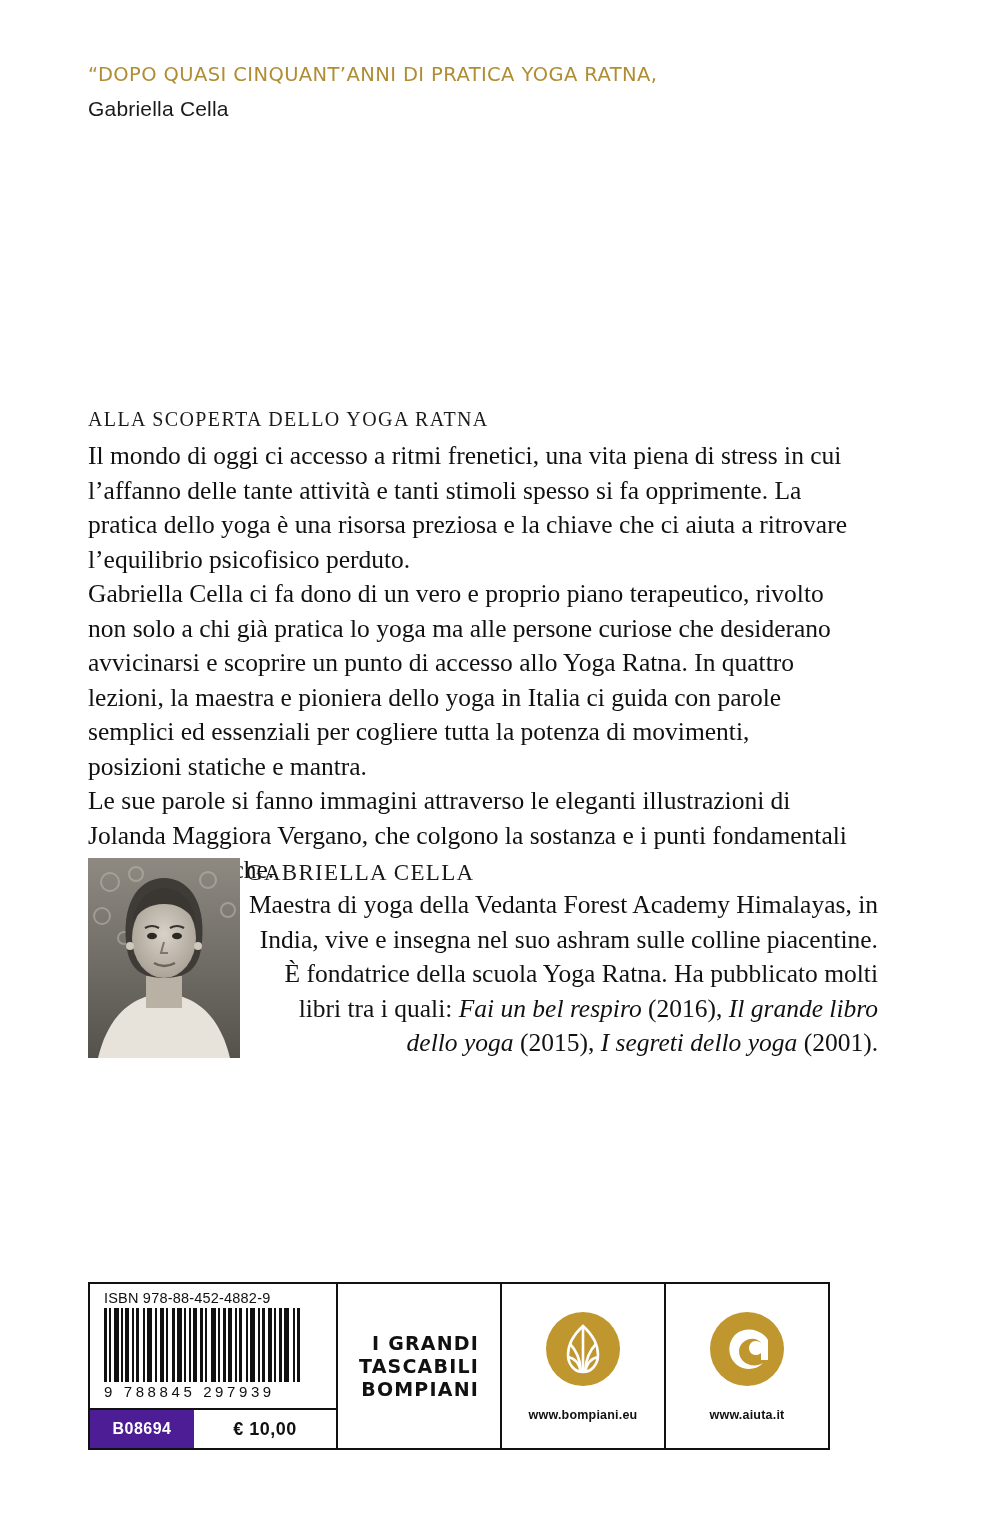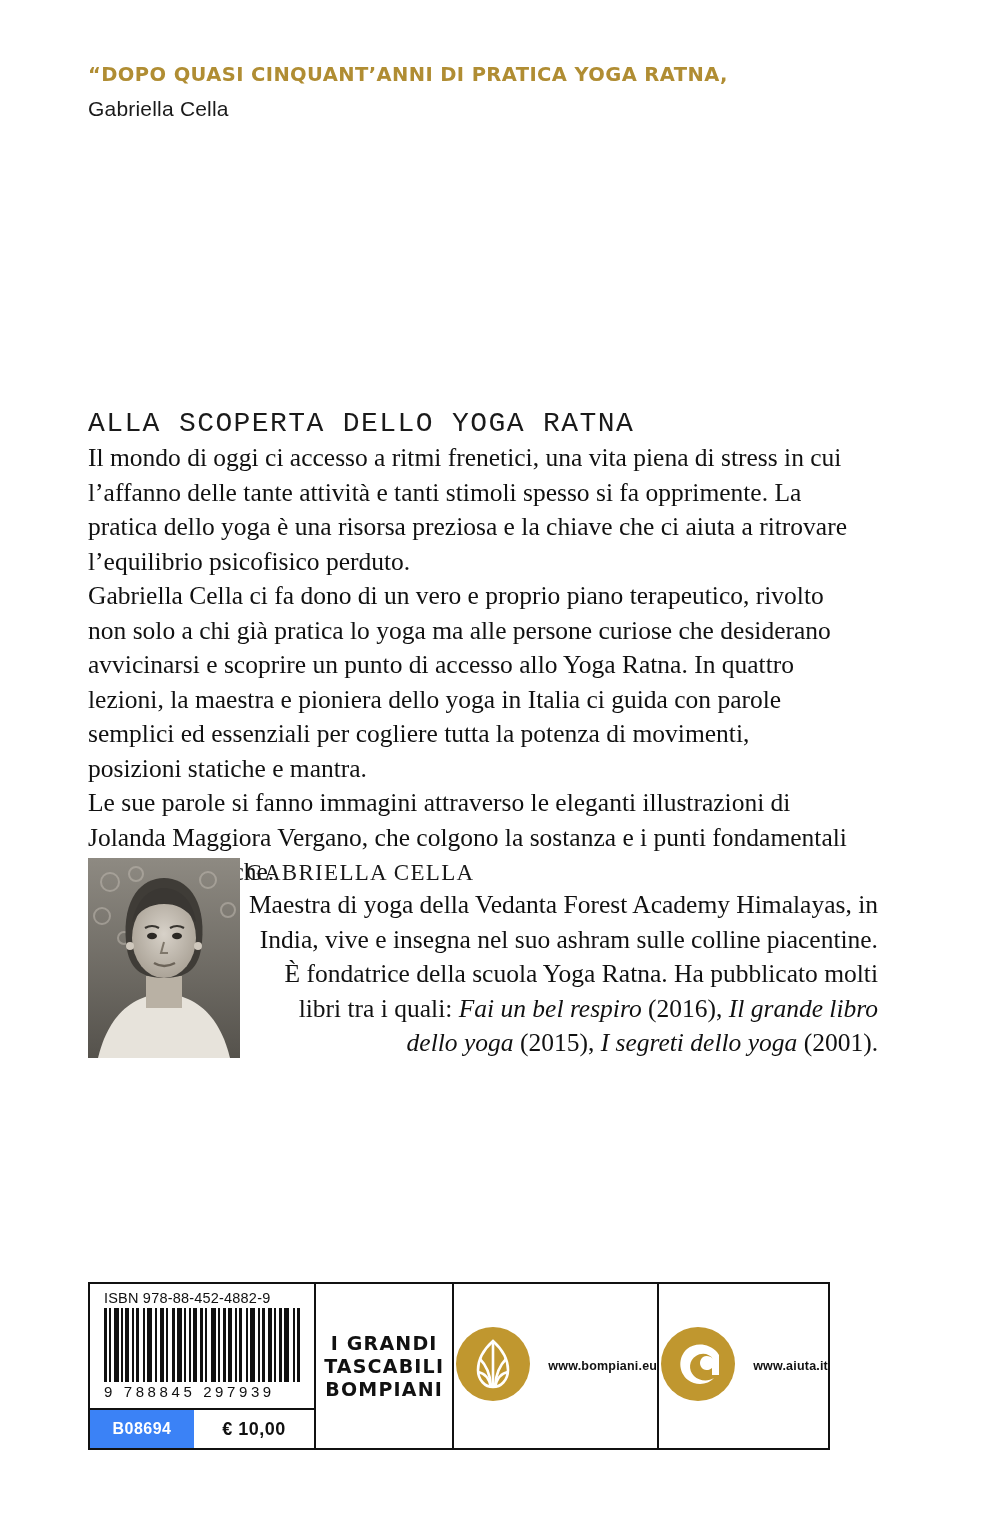--- a/index.html
+++ b/index.html
@@ -23,21 +23,21 @@
 
   
   .quote-block {
     position: absolute;
     left: 88px;
     top: 62px;
     width: 800px;
   }
   .quote-line {
     font-family: "DejaVu Sans", sans-serif;
-    font-weight: bold;
+    font-weight: normal;
     font-size: 19.5px;
     letter-spacing: 0.4px;
     color: #b08d33;
     line-height: 25px;
     white-space: nowrap;
   }
   .quote-author {
     margin-top: 10px;
     font-family: "Liberation Sans", sans-serif;
     font-size: 21px;
@@ -46,25 +46,25 @@
   }
 
   
   .blurb {
     position: absolute;
     left: 88px;
     top: 408px;
     width: 760px;
   }
   .blurb-title {
-    font-family: Liberation Mono, monospace;
-    font-size: 28px;
+    font-family: Liberation Serif, serif;
+    font-size: 20px;
     letter-spacing: 1.4px;
     color: #1a1a1a;
-    margin-bottom: 2px;
+    margin-bottom: 8px;
   }
   .blurb-body {
     font-family: "Liberation Serif", serif;
     font-size: 25.5px;
     line-height: 34.5px;
     color: #111111;
   }
   .blurb-body p {
     margin: 0;
   }
@@ -180,21 +180,21 @@
     letter-spacing: 3.6px;
     padding-top: 1px;
   }
   .price-row {
     display: flex;
     border-top: 2px solid #111111;
     height: 38px;
   }
   .price-code {
     width: 104px;
-    background: #3b82f6;
+    background: #4c1d95;
     color: #ffffff;
     font-family: "Liberation Sans", sans-serif;
     font-weight: bold;
     font-size: 16px;
     display: flex;
     align-items: center;
     justify-content: center;
     letter-spacing: 0.5px;
   }
   .price-value {
@@ -215,28 +215,28 @@
     align-items: center;
     justify-content: center;
   }
   .imprint-lines {
     font-family: "DejaVu Sans", sans-serif;
     font-weight: bold;
     font-size: 19px;
     line-height: 23px;
     letter-spacing: 1.2px;
     color: #111111;
-    text-align: center;
+    text-align: right;
   }
 
   
   .logo-cell {
     flex: 1;
     display: flex;
-    flex-direction: row;
+    flex-direction: column;
     align-items: center;
     justify-content: center;
     gap: 16px;
   }
   .logo-url {
     font-family: "Liberation Sans", sans-serif;
     font-weight: bold;
     font-size: 12.5px;
     color: #111111;
     letter-spacing: 0.2px;

